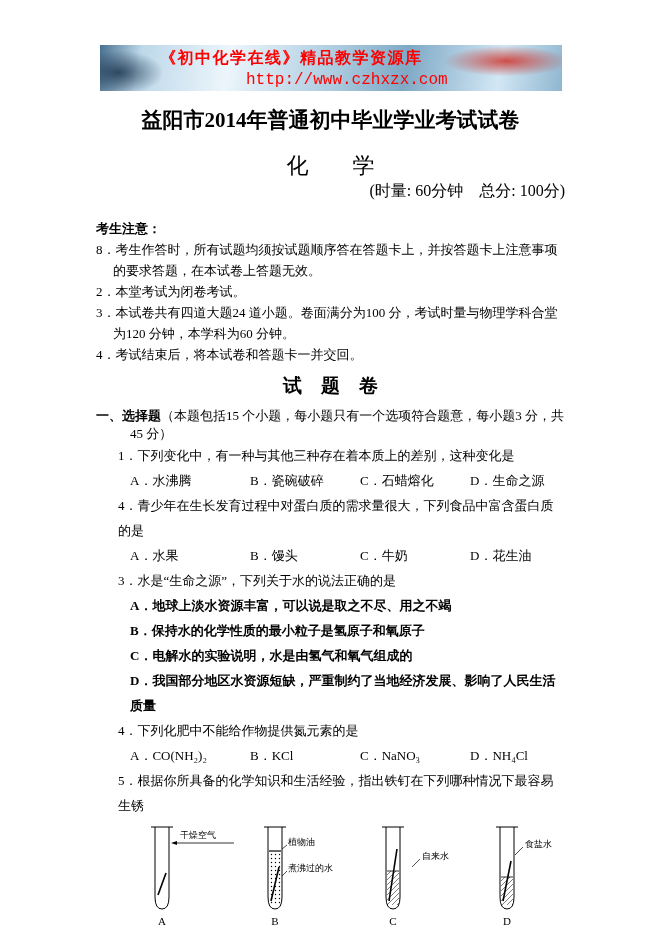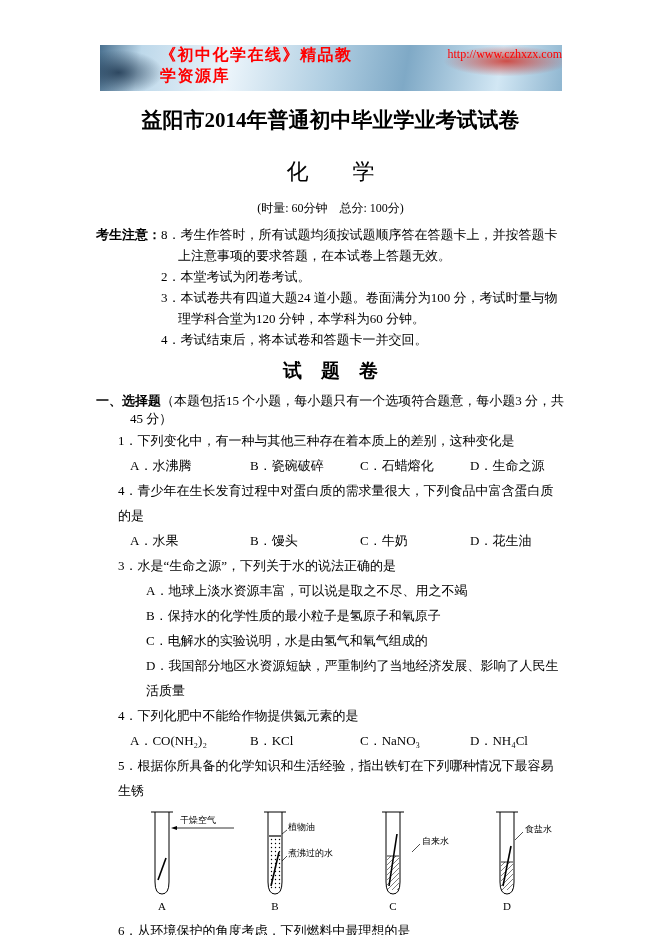--- a/index.html
+++ b/index.html
@@ -15,43 +15,43 @@
 
   
   .banner {
     position:relative;
     margin:45px 0 0 4px;
     width:462px; height:46px;
     background:
       radial-gradient(ellipse 90px 22px at 88% 35%, rgba(205,40,30,.80), rgba(205,40,30,0) 70%),
       radial-gradient(ellipse 60px 30px at 4% 60%, rgba(30,55,80,.85), rgba(30,55,80,0) 75%),
       linear-gradient(100deg,#49708f 0%,#bdd8ea 9%,#ecf5fb 28%,#aecde1 50%,#7fa9c6 66%,#d2e7f4 86%,#8fb6d0 100%);
-    display:flex; flex-direction:row; justify-content:center;
+    display:flex; flex-direction:column; justify-content:center;
     padding-left:60px;
   }
   .banner-title { color:#ff0000; font-weight:bold; font-size:16px; letter-spacing:1.5px; }
-  .banner-url { color:#ff0000; font-size:12px; margin:2px 0 0 86px; }
+  .banner-url { color:#ff0000; font-size:16px; margin:2px 0 0 86px;font-family:Liberation Mono, monospace; }
 
   .exam-title { text-align:center; font-size:21px; font-weight:bold; margin-top:15px; }
-  .subject    { text-align:center; font-size:22px; margin-top:23px; font-weight:400; }
-  .meta       { text-align:center; font-size:12px; margin-top:13px; }
+  .subject    { text-align:center; font-size:22px; margin-top:17px; font-weight:400; }
+  .meta       { text-align:right; font-size:16px; }
 
-  .notice { display:flex; margin-top:7px; line-height:21px; }
+  .notice { display:flex; margin-top:16px; line-height:21px;flex-direction:column; }
   .notice-label { font-weight:bold; white-space:nowrap; }
   .notice-items { flex:1; }
   .notice-item  { padding-left:17px; text-indent:-17px; }
 
   .paper-title { text-align:center; font-size:19px; font-weight:bold; margin-top:8px; }
 
   .section-head { margin-top:8px; line-height:18px; padding-left:34px; text-indent:-34px; }
   .section-head .sec-label { font-weight:bold; }
 
   .q-stem   { margin-left:22px; line-height:25px; }
   .opt-row  { margin-left:34px; display:grid; grid-template-columns:120px 110px 110px auto; line-height:25px; }
-  .opt-stack{ margin-left:50px; line-height:25px; }
+  .opt-stack{ margin-left:34px; line-height:25px;font-weight:bold; }
 
   .figure { margin:3px 0 0 50px; height:112px;text-align:center; }
 
   svg text { font-family:"Liberation Serif", serif; }
 </style>
 </head>
 <body>
 
 <div class="content">
 

